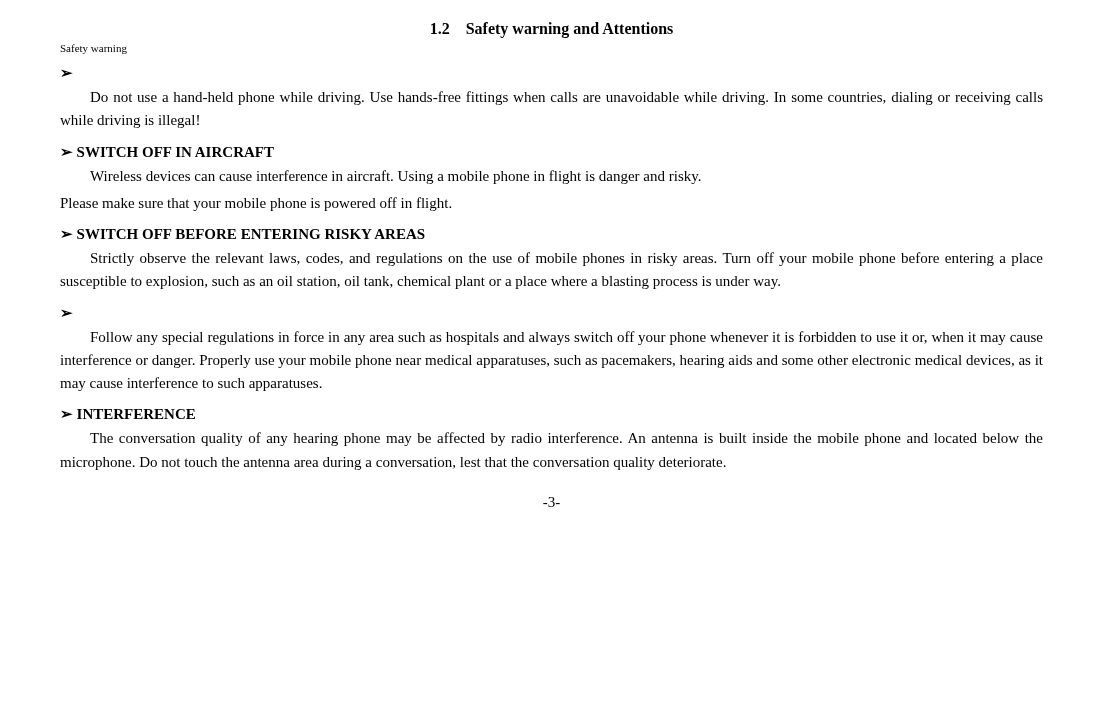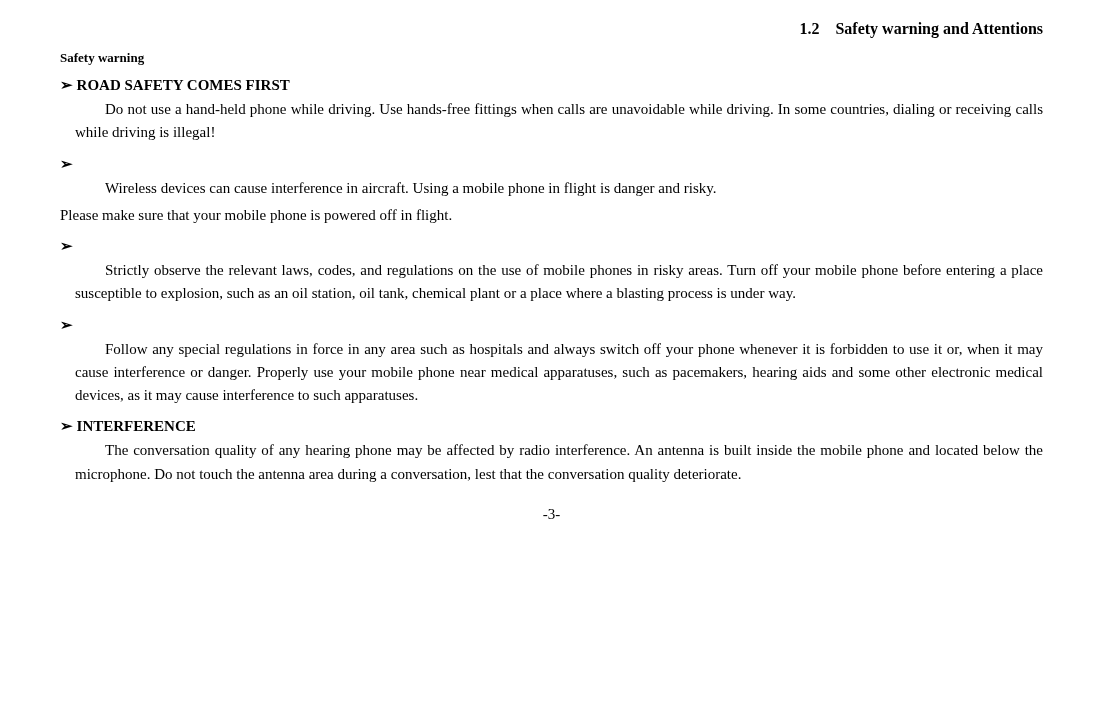--- a/index.html
+++ b/index.html
@@ -12,29 +12,29 @@
       background: #ffffff;
       font-family: "Times New Roman", Times, serif;
       font-size: 15px;
       color: #000000;
       width: 1103px;
       min-height: 726px;
       padding: 20px 60px 30px 60px;
     }
 
     .page-title {
-      text-align: right;
+      text-align: center;
       font-weight: bold;
       font-size: 16px;
-      margin-bottom: 12px;
+      margin-bottom: 4px;
     }
 
     .section-label {
-      font-weight: bold;
-      font-size: 13px;
+      font-weight: normal;
+      font-size: 11px;
       margin-bottom: 6px;
     }
 
     .bullet-heading {
       display: flex;
       align-items: baseline;
       font-weight: bold;
       font-size: 15px;
       margin-top: 10px;
       margin-bottom: 4px;
@@ -45,21 +45,20 @@
       margin-right: 4px;
       font-weight: bold;
     }
 
     .paragraph {
       text-align: justify;
       text-indent: 2em;
       margin-bottom: 4px;
       line-height: 1.55;
       font-size: 15px;
-      margin-left: 15px;
     }
 
     .paragraph-noindent {
       text-align: justify;
       line-height: 1.55;
       font-size: 15px;
     }
 
     .page-number {
       text-align: center;
@@ -71,32 +70,33 @@
 <body>
 
 <div class="page-title">
   <span>1.2</span>&nbsp;&nbsp;&nbsp;&nbsp;<span>Safety warning and Attentions</span>
 </div>
 
 <div class="section-label">Safety warning</div>
 
 <div class="bullet-heading">
   <span class="arrow">➢</span>
-  <span>ROAD SAFETY COMES FIRST</span>
 </div>
 <div class="paragraph">Do not use a hand-held phone while driving. Use hands-free fittings when calls are unavoidable while driving. In some countries, dialing or receiving calls while driving is illegal!</div>
 
 <div class="bullet-heading">
   <span class="arrow">➢</span>
+  <span>SWITCH OFF IN AIRCRAFT</span>
 </div>
 <div class="paragraph" style="text-indent:2em; text-align:justify; line-height:1.55;">Wireless devices can cause interference in aircraft. Using a mobile phone in flight is danger and risky.</div>
 <div class="paragraph-noindent" style="text-align:justify; line-height:1.55;">Please make sure that your mobile phone is powered off in flight.</div>
 
 <div class="bullet-heading">
   <span class="arrow">➢</span>
+  <span>SWITCH OFF BEFORE ENTERING RISKY AREAS</span>
 </div>
 <div class="paragraph">Strictly observe the relevant laws, codes, and regulations on the use of mobile phones in risky areas. Turn off your mobile phone before entering a place susceptible to explosion, such as an oil station, oil tank, chemical plant or a place where a blasting process is under way.</div>
 
 <div class="bullet-heading">
   <span class="arrow">➢</span>
 </div>
 <div class="paragraph">Follow any special regulations in force in any area such as hospitals and always switch off your phone whenever it is forbidden to use it or, when it may cause interference or danger. Properly use your mobile phone near medical apparatuses, such as pacemakers, hearing aids and some other electronic medical devices, as it may cause interference to such apparatuses.</div>
 
 <div class="bullet-heading">
   <span class="arrow">➢</span>

